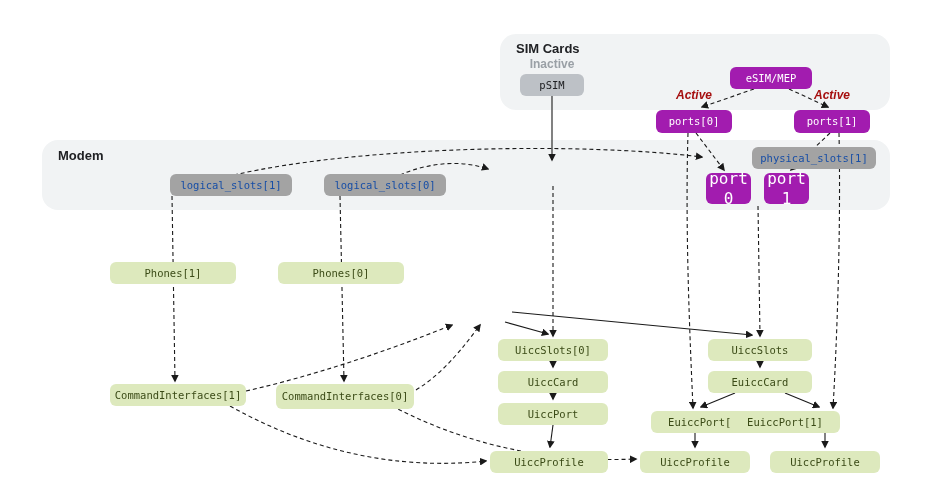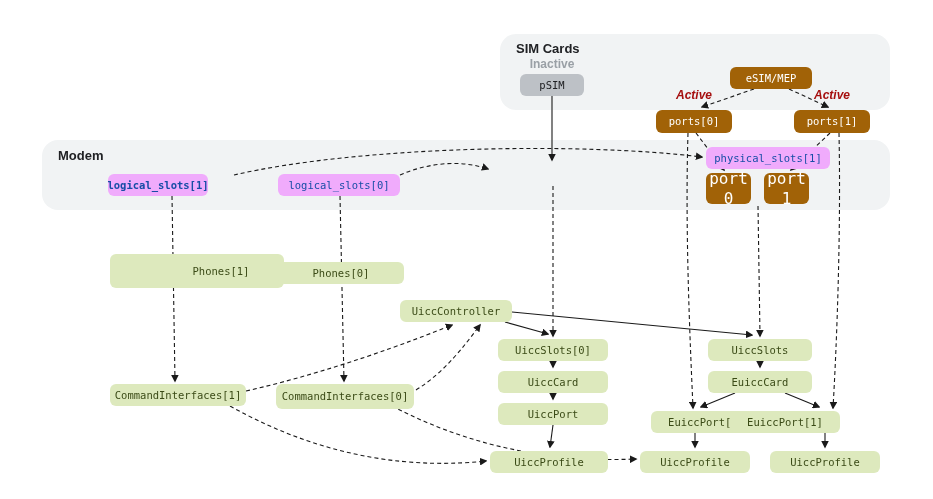--- a/index.html
+++ b/index.html
@@ -5,22 +5,22 @@
   html,body{margin:0;padding:0;background:#ffffff;}
   #canvas{position:relative;width:933px;height:499px;background:#ffffff;overflow:hidden;
           font-family:"DejaVu Sans Mono",monospace;}
   .container{position:absolute;background:#f1f3f4;border-radius:16px;z-index:0;}
   .ctitle{position:absolute;font-family:"Liberation Sans",sans-serif;font-weight:bold;
           font-size:13px;color:#202124;z-index:2;}
   .node{position:absolute;display:flex;align-items:center;justify-content:center;
         border-radius:6px;font-size:10.5px;z-index:2;white-space:pre-line;
         text-align:center;line-height:1.2;}
   .green{background:#dde9bd;color:#3a4a16;}
-  .blue{background:#f0abfc;color:#174ea6;}
-  .red{background:#a16207;color:#ffffff;}
+  .blue{background:#a3a3a3;color:#174ea6;margin-left:46px;}
+  .red{background:#a21caf;color:#ffffff;}
   .gray{background:#bdc1c6;color:#202124;}
   .tag{position:absolute;font-family:"Liberation Sans",sans-serif;font-weight:bold;
        font-size:12px;z-index:2;text-align:center;}
   .tag.inactive{color:#9aa0a6;}
   .tag.active{color:#a50e0e;font-style:italic;}
   #edge-layer{position:absolute;left:0;top:0;width:933px;height:499px;z-index:1;}
   .port-box{font-size:16px;}
 </style>
 </head>
 <body>
@@ -69,31 +69,30 @@
   <div class="ctitle" style="left:58px;top:148px;">Modem</div>
 
   <div class="tag inactive" style="left:520px;top:57px;width:64px;">Inactive</div>
   <div class="node gray" style="left:520px;top:74px;width:64px;height:22px;">pSIM</div>
   <div class="node red" style="left:730px;top:67px;width:82px;height:22px;">eSIM/MEP</div>
   <div class="tag active" style="left:656px;top:88px;width:76px;">Active</div>
   <div class="tag active" style="left:794px;top:88px;width:76px;">Active</div>
   <div class="node red" style="left:656px;top:110px;width:76px;height:23px;">ports[0]</div>
   <div class="node red" style="left:794px;top:110px;width:76px;height:23px;">ports[1]</div>
 
-  <div class="node blue" style="left:108px;top:174px;width:100px;height:22px;font-weight:bold;">logical_slots[1]</div>
+  <div class="node blue" style="left:124px;top:174px;width:122px;height:22px;">logical_slots[1]</div>
   <div class="node blue" style="left:278px;top:174px;width:122px;height:22px;">logical_slots[0]</div>
   <div class="node blue" style="left:706px;top:147px;width:124px;height:22px;">physical_slots[1]</div>
   <div class="node red port-box" style="left:706px;top:173px;width:45px;height:31px;">port
 0</div>
   <div class="node red port-box" style="left:764px;top:173px;width:45px;height:31px;">port
 1</div>
 
-  <div class="node green" style="left:110px;top:254px;width:126px;height:34px;padding-left:48px;">Phones[1]</div>
+  <div class="node green" style="left:110px;top:262px;width:126px;height:22px;">Phones[1]</div>
   <div class="node green" style="left:278px;top:262px;width:126px;height:22px;">Phones[0]</div>
-  <div class="node green" style="left:400px;top:300px;width:112px;height:22px;">UiccController</div>
   <div class="node green" style="left:498px;top:339px;width:110px;height:22px;">UiccSlots[0]</div>
   <div class="node green" style="left:708px;top:339px;width:104px;height:22px;">UiccSlots</div>
   <div class="node green" style="left:708px;top:371px;width:104px;height:22px;">EuiccCard</div>
   <div class="node green" style="left:498px;top:371px;width:110px;height:22px;">UiccCard</div>
   <div class="node green" style="left:110px;top:384px;width:136px;height:22px;">CommandInterfaces[1]</div>
   <div class="node green" style="left:276px;top:384px;width:138px;height:25px;">CommandInterfaces[0]</div>
   <div class="node green" style="left:498px;top:403px;width:110px;height:22px;">UiccPort</div>
   <div class="node green" style="left:640px;top:411px;width:110px;height:22px;margin-left:11px;">EuiccPort[0]</div>
   <div class="node green" style="left:730px;top:411px;width:110px;height:22px;">EuiccPort[1]</div>
   <div class="node green" style="left:490px;top:451px;width:118px;height:22px;">UiccProfile</div>

